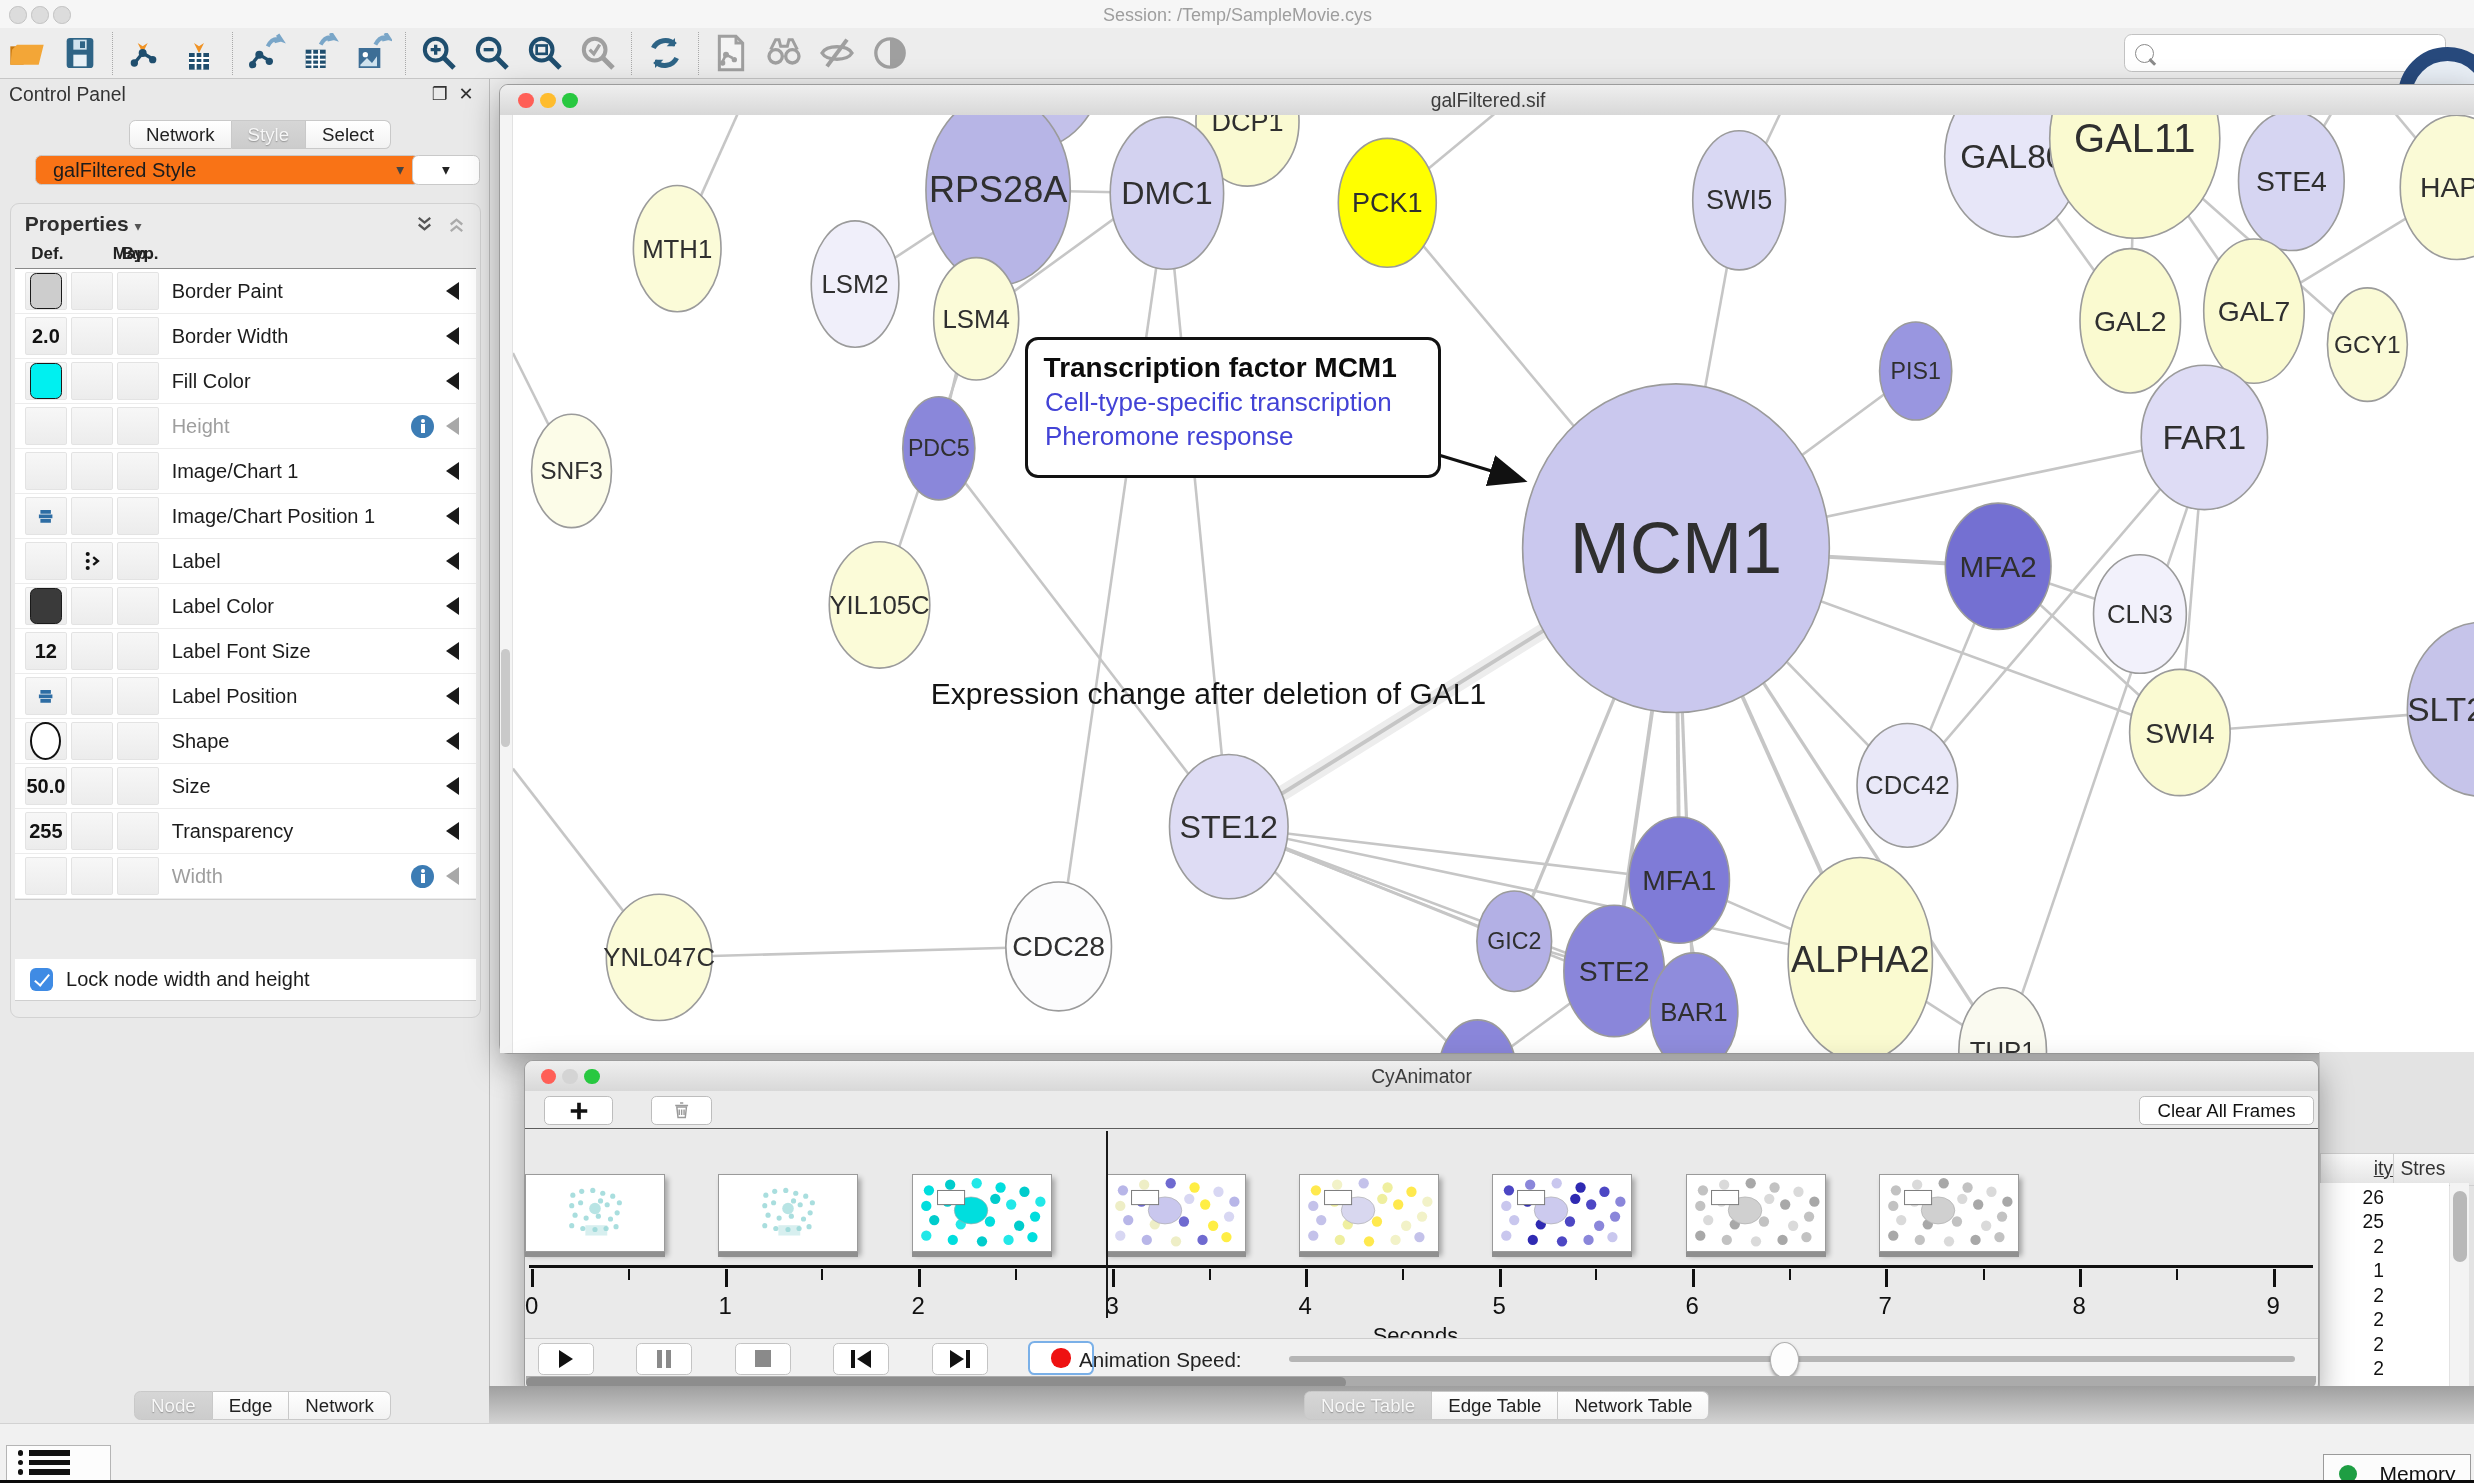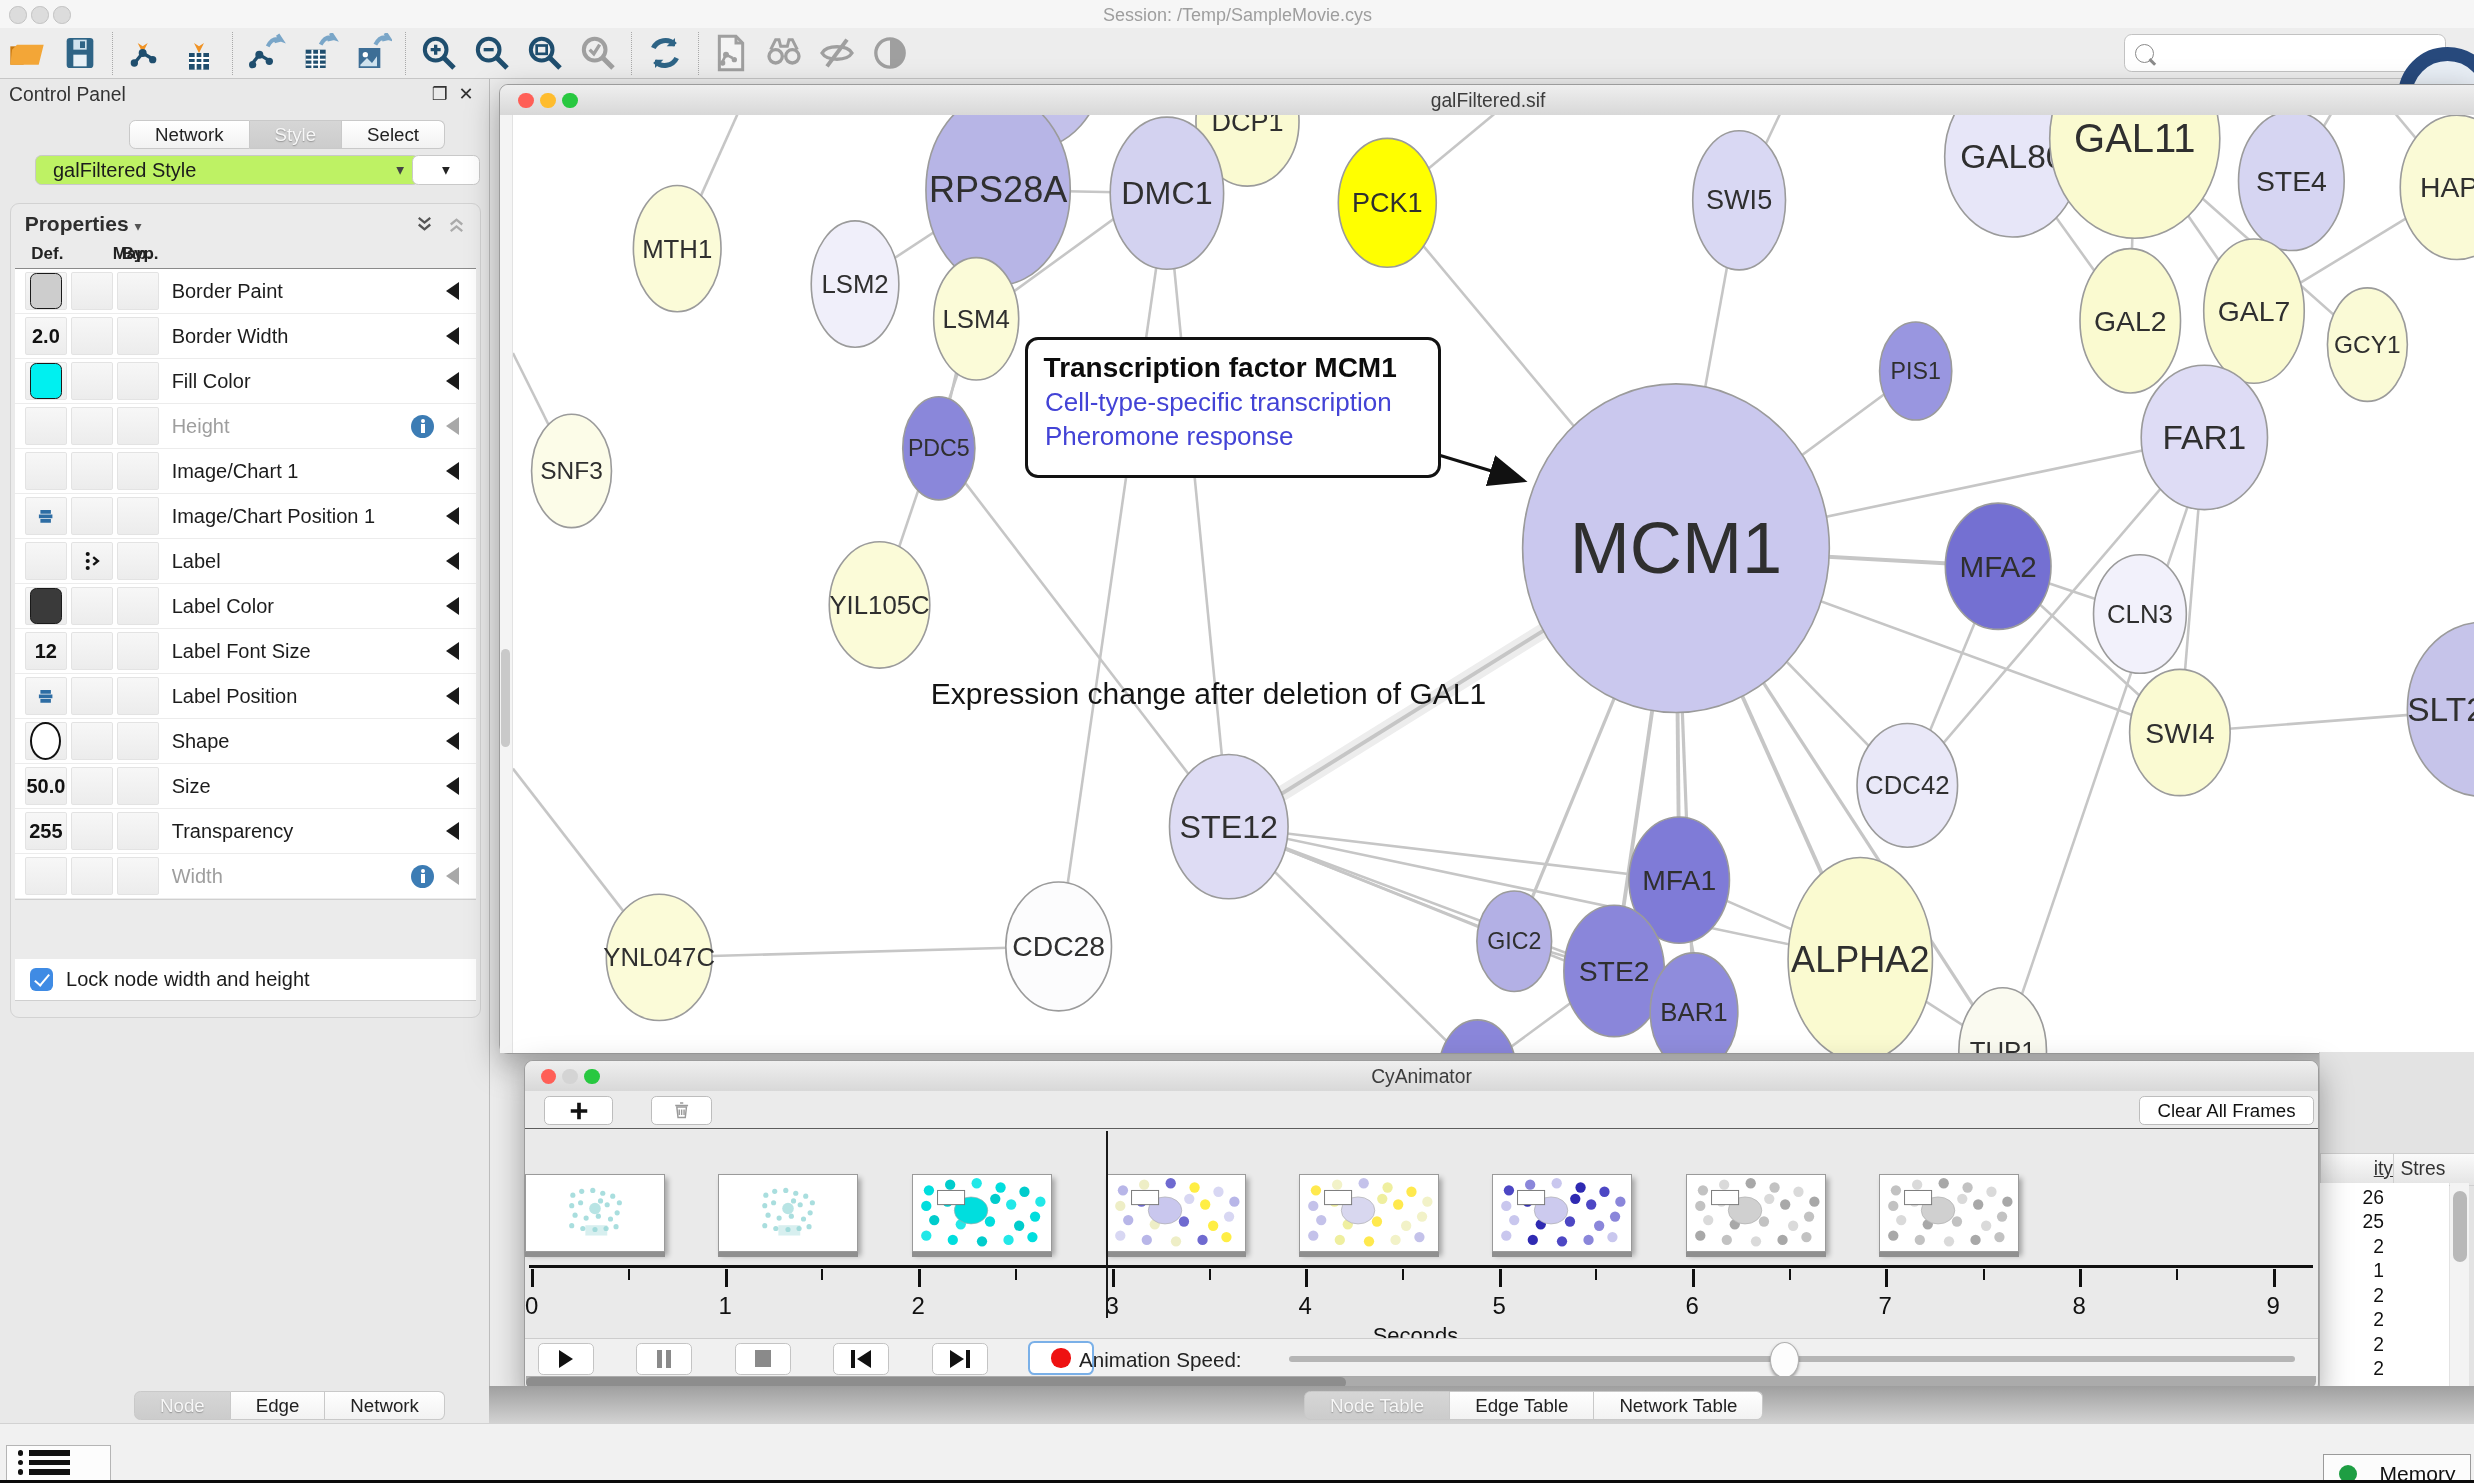--- a/index.html
+++ b/index.html
@@ -17,25 +17,25 @@
   .mag{width:17px;height:17px;border:1.9px solid #8a8a8a;border-radius:50%;position:relative;margin-left:10.3px;}
   .mag::after{content:'';position:absolute;left:15px;top:13.5px;width:2.6px;height:8.4px;background:#8a8a8a;transform:rotate(-45deg);}
   #search-input{border:none;outline:none;font-size:19.3px;flex:1;margin:0 9px;background:transparent;}
   #logo-corner{position:absolute;right:-22px;top:19.3px;width:71px;height:71px;border:14px solid #27497c;border-radius:50%;background:#e8eef5;}
   
   #control-panel{position:absolute;left:0;top:79px;width:489px;height:1344px;background:#e9e9e9;border-right:0.6px solid #bdbdbd;}
   #cp-header{position:absolute;left:9px;top:5.2px;font-size:19.3px;color:#333;}
   .winbtn{position:absolute;top:3.9px;font-size:18px;color:#333;}
   .mtabs{display:flex;position:absolute;}
   .mtab{background:linear-gradient(#ffffff,#f2f2f2);border:0.6px solid #c9c9c9;border-left-width:0;
-        padding:0 25px;height:27px;line-height:27px;font-size:18.7px;color:#222;white-space:nowrap;}
+        padding:0 16px;height:27px;line-height:27px;font-size:18.7px;color:#222;white-space:nowrap;}
   .mtab:first-child{border-left-width:0.6px;border-radius:6.4px 0 0 6.4px;}
   .mtab:last-child{border-radius:0 6.4px 6.4px 0;}
   .mtab.active{background:linear-gradient(#d6d6d6,#cccccc);color:#f7f7f7;text-shadow:0 1.3px 1.3px #8f8f8f;}
-  #style-select{position:absolute;left:35px;top:76px;width:365px;height:28px;background:#bef264;border:0.6px solid #c9c9c9;border-radius:6.4px;
+  #style-select{position:absolute;left:35px;top:76px;width:365px;height:28px;background:#f97316;border:0.6px solid #c9c9c9;border-radius:6.4px;
         font-size:20px;line-height:28px;padding-left:17px;}
   #style-select .caret{position:absolute;right:14px;top:0;font-size:15.5px;color:#444;}
   #style-menu-btn{position:absolute;left:412px;top:76px;width:66px;height:28px;background:#fff;border:0.6px solid #c9c9c9;border-radius:6.4px;
         text-align:center;font-size:15.5px;line-height:28px;color:#222;}
   #props-box{position:absolute;left:9.7px;top:124px;width:469px;height:813px;background:#ebebeb;border:0.6px solid #d2d2d2;border-radius:9px;}
   #props-header{position:absolute;left:14px;top:7.7px;font-size:21px;color:#2e2e2e;font-weight:bold;}
   #props-chevrons{position:absolute;right:11.6px;top:9px;display:flex;gap:9px;}
   #props-colhdr{position:absolute;left:0;top:40px;width:100%;height:23px;font-size:17px;font-weight:bold;color:#222;}
   #props-colhdr span{position:absolute;top:0;}
   #props-rows{position:absolute;left:3.9px;top:64px;width:461px;background:#fff;border-top:1.9px solid #8a8a8a;border-bottom:0.6px solid #cfcfcf;}

